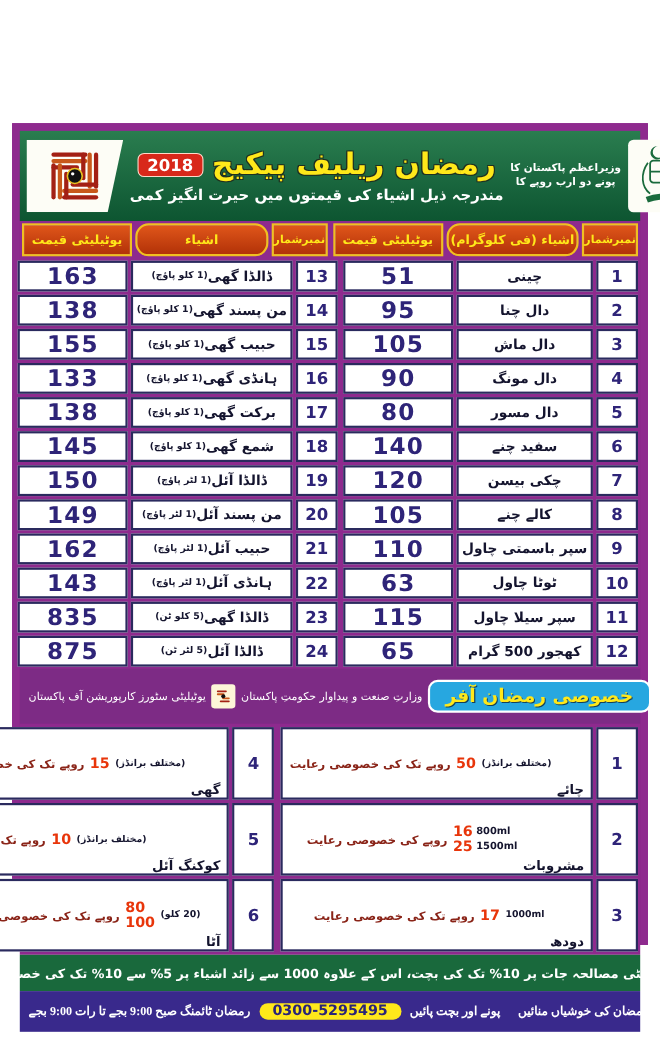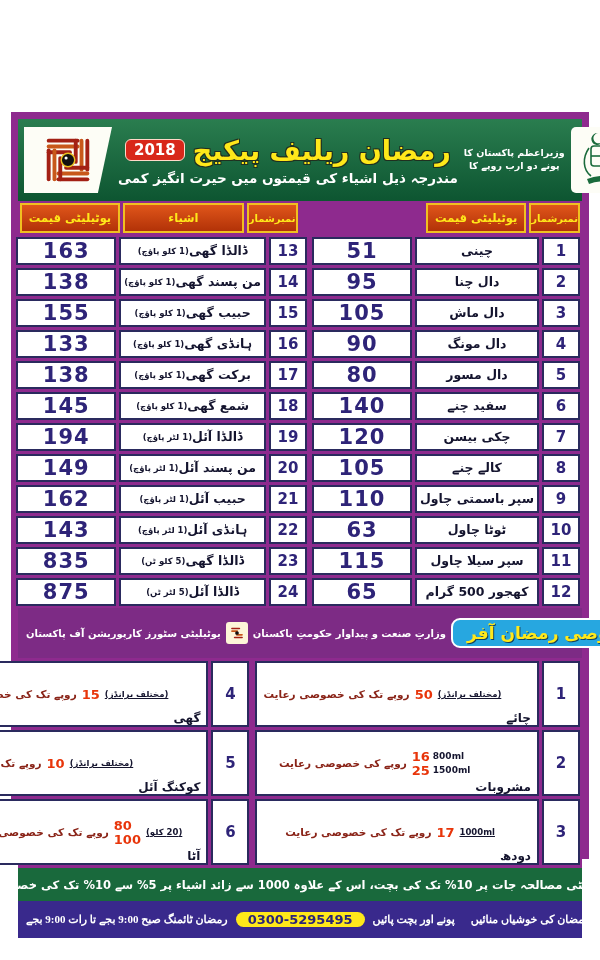--- a/index.html
+++ b/index.html
@@ -44,53 +44,53 @@
   }
   
   .col-hdrs{flex:0 0 30px;display:flex;direction:rtl;gap:5px;background:#8e2a8e;padding:2px 2px;}
   .half-hdr{flex:1;display:flex;direction:rtl;gap:3px;}
   .hcell{
     background:linear-gradient(#e0561a,#b23208);color:#ffe81a;font-weight:800;
     border:2px solid #f0c020;display:flex;align-items:center;justify-content:center;
     font-size:11.5px;box-sizing:border-box;white-space:nowrap;
   }
   .hcell.serial{flex:0 0 38px;font-size:10px;}
-  .hcell.items{flex:1;}
+  .hcell.items{flex:1;border-radius:12px;}
   .hcell.price{flex:0 0 100px;}
   
   .rows-area{flex:1;display:flex;direction:rtl;gap:5px;background:#8e2a8e;padding:2px;}
   .half{flex:1;display:flex;flex-direction:column;gap:3px;}
   .prow{flex:1;display:flex;direction:rtl;gap:3px;}
   .cell{
     background:#ffffff;border:2px solid #2a2a5e;box-sizing:border-box;
     display:flex;align-items:center;justify-content:center;
   }
   .cell.serial{flex:0 0 38px;color:#2e2478;font-weight:800;font-size:15px;}
   .cell.item{flex:1;flex-direction:row;line-height:1.05;padding:0 3px;}
   .iname{color:#14142e;font-weight:700;font-size:12.5px;white-space:nowrap;}
   .isize{color:#14142e;font-weight:700;font-size:8.5px;white-space:nowrap;}
   .cell.price{flex:0 0 100px;color:#2e2478;font-weight:800;font-size:21px;letter-spacing:1px;}
   
   .offer-banner{
     flex:0 0 50px;background:#7d2b85;display:flex;align-items:center;direction:ltr;
     gap:5px;padding:0 8px;box-sizing:border-box;
   }
-  .org-text,.ministry-text{color:#ffffff;font-size:10px;font-weight:700;white-space:nowrap;}
+  .org-text,.ministry-text{color:#ffffff;font-size:10px;font-weight:400;white-space:nowrap;}
   .mini-logo{width:22px;height:22px;background:#fdf6d8;border-radius:3px;display:flex;align-items:center;justify-content:center;flex:0 0 22px;}
   .offer-badge{
     margin-left:auto;background:#27a7e0;border:2px solid #ffffff;border-radius:9px;
     color:#ffe81a;font-size:17px;font-weight:800;padding:3px 14px;white-space:nowrap;
     text-shadow:1px 1px 0 #14405a;
   }
   
   .offers-area{flex:0 0 106px;display:flex;direction:rtl;gap:6px;background:#8e2a8e;padding:3px 2px;}
   .orow{flex:1;display:flex;direction:rtl;gap:3px;}
   .ocontent{flex:1;direction:rtl;display:flex;align-items:center;gap:5px;padding:0 6px;box-sizing:border-box;background:#ffffff;border:2px solid #2a2a5e;}
   .oname{color:#14142e;font-weight:800;font-size:12px;white-space:nowrap;margin-top:48px;}
-  .onote{color:#14142e;font-weight:700;font-size:8.5px;white-space:nowrap;text-decoration:underline;}
+  .onote{color:#14142e;font-weight:700;font-size:8.5px;white-space:nowrap;}
   .oamts{display:flex;flex-direction:column;line-height:1;gap:1px;}
   .amt-line{direction:ltr;display:flex;align-items:center;gap:3px;}
   .oamt{color:#e8350a;font-weight:800;font-size:13px;}
   .ounit{color:#14142e;font-weight:800;font-size:9px;}
   .osuffix{color:#8a2418;font-weight:800;font-size:10.5px;white-space:nowrap;}
   
   .savings-strip{
     flex:0 0 33px;background:#19693c;color:#ffffff;font-weight:800;font-size:11.5px;
     display:flex;align-items:center;justify-content:center;direction:rtl;white-space:nowrap;
   }
@@ -163,20 +163,21 @@
           <path d="M36 16 C43 26 42 38 34 44"></path>
           <path d="M6 47 Q22 41 38 47 L36 52 Q22 47 8 52 Z" fill="#1a6b3c" stroke="none"></path>
         </g>
       </svg>
     </div>
   </div>
 
   <div class="col-hdrs">
     <div class="half-hdr">
       <div class="hcell serial">نمبرشمار</div>
+      <div class="hcell items">اشیاء (فی کلوگرام)</div>
       <div class="hcell price">یوٹیلیٹی قیمت</div>
     </div>
     <div class="half-hdr">
       <div class="hcell serial">نمبرشمار</div>
       <div class="hcell items">اشیاء</div>
       <div class="hcell price">یوٹیلیٹی قیمت</div>
     </div>
   </div>
 
   <div class="rows-area">
@@ -343,21 +344,21 @@
     </div>
     <div class="cell price">145</div>
   </div>
 
   <div class="prow">
     <div class="cell serial">19</div>
     <div class="cell item">
       <span class="iname">ڈالڈا آئل</span>
       <span class="isize">(1 لٹر پاؤچ)</span>
     </div>
-    <div class="cell price">194</div>
+    <div class="cell price">150</div>
   </div>
 
   <div class="prow">
     <div class="cell serial">20</div>
     <div class="cell item">
       <span class="iname">من پسند آئل</span>
       <span class="isize">(1 لٹر پاؤچ)</span>
     </div>
     <div class="cell price">149</div>
   </div>

